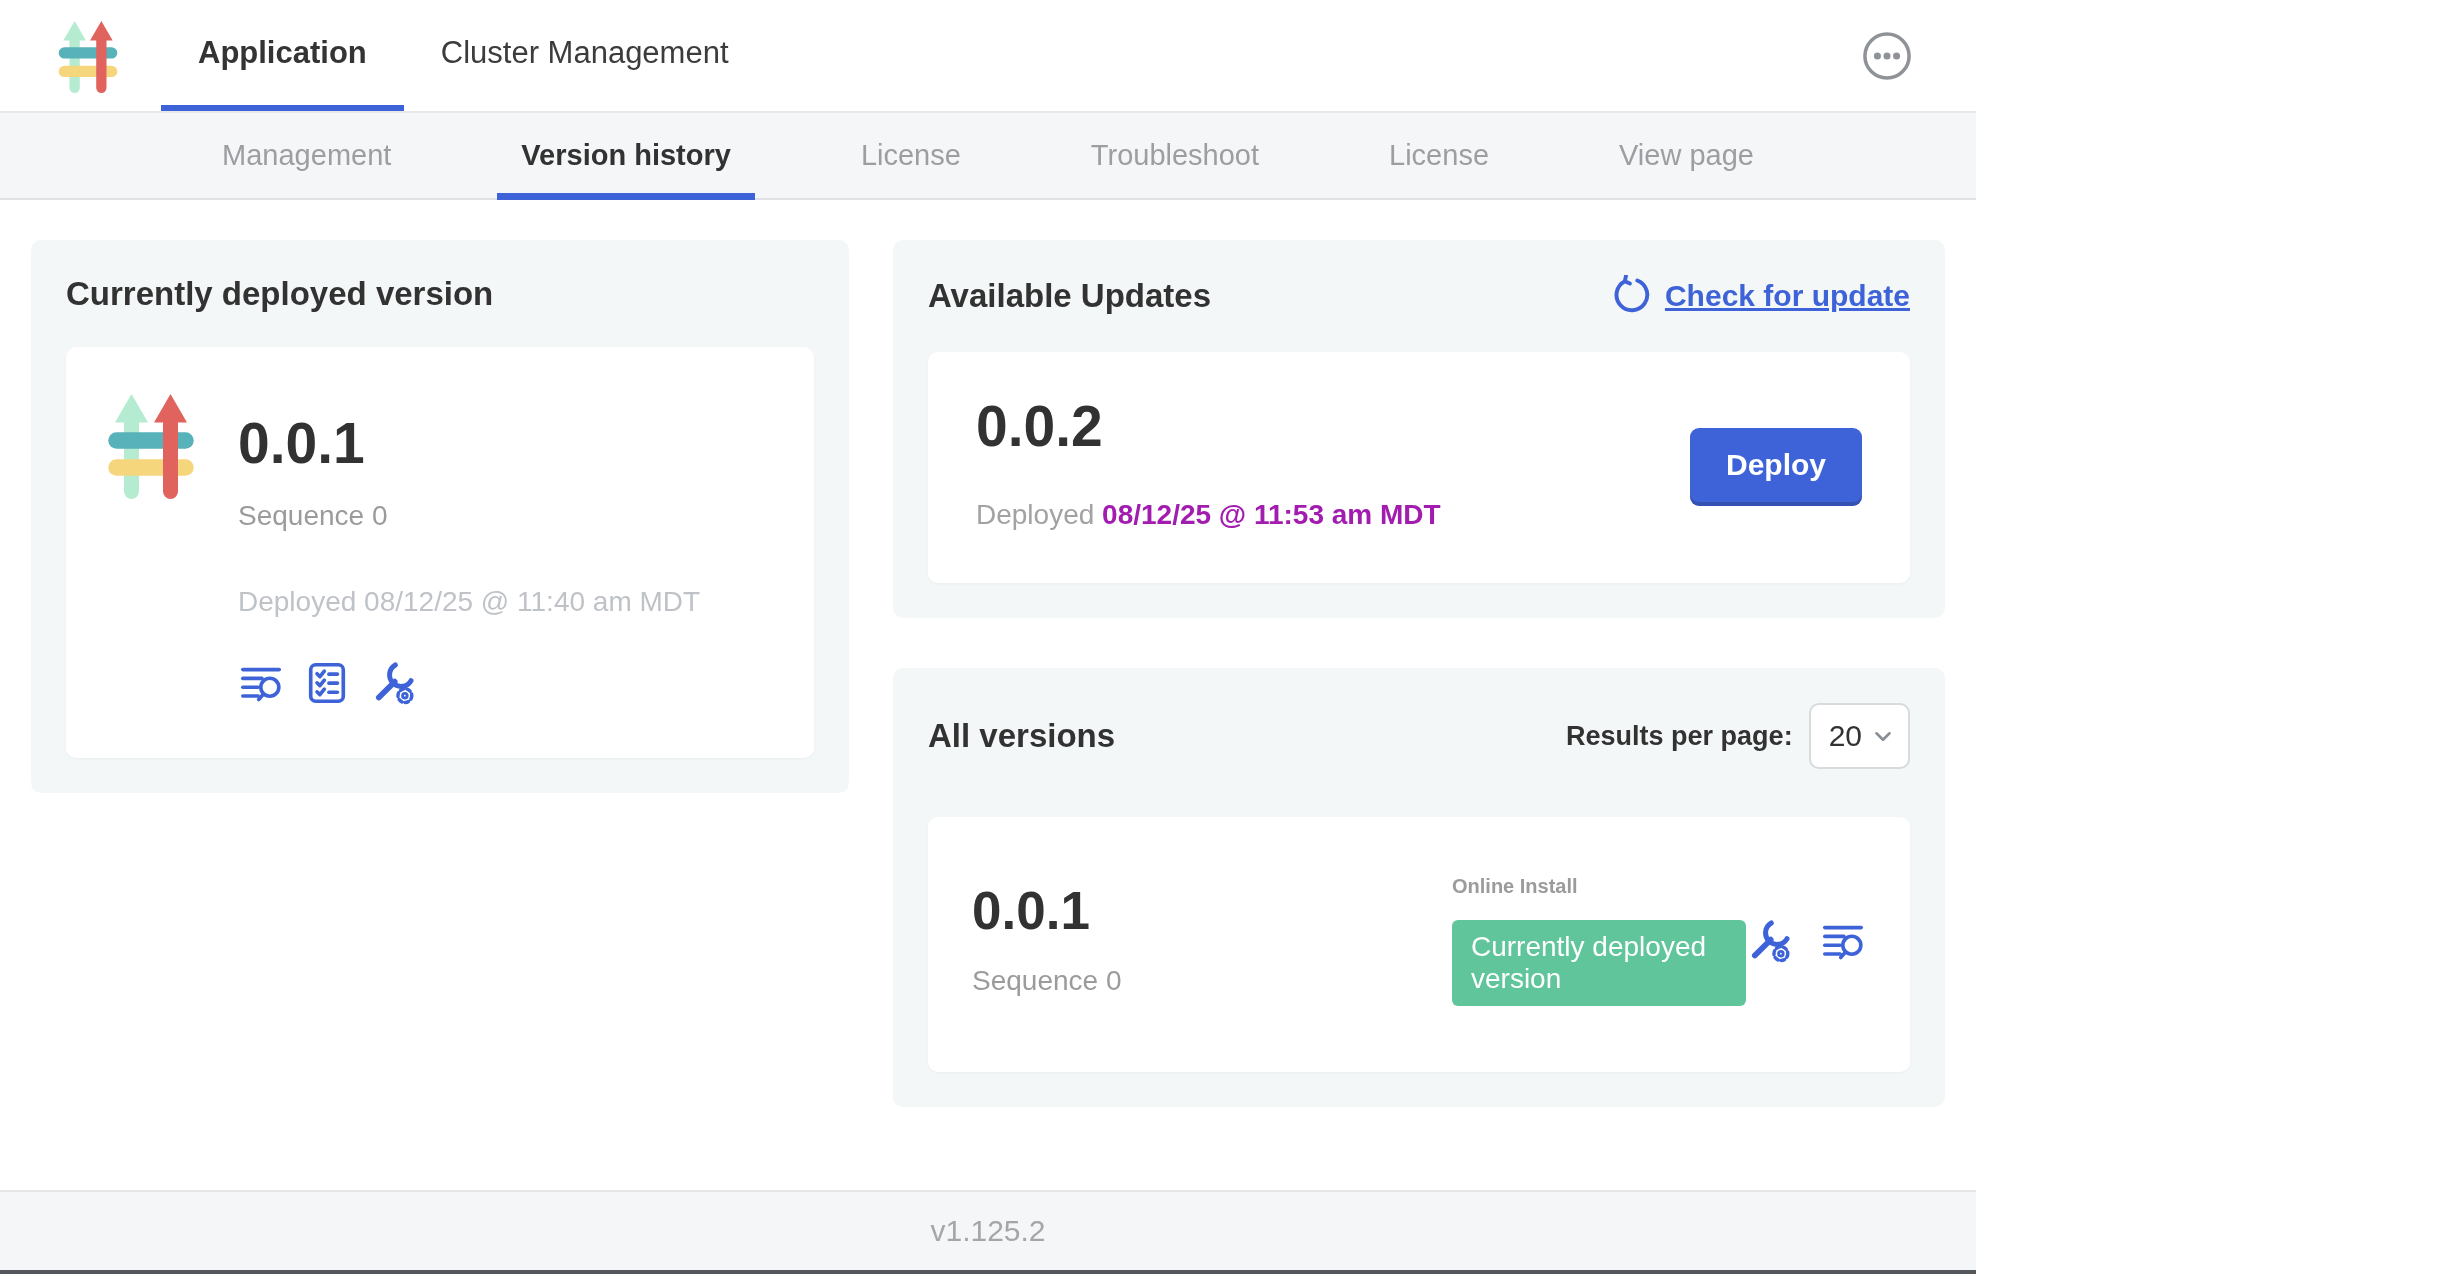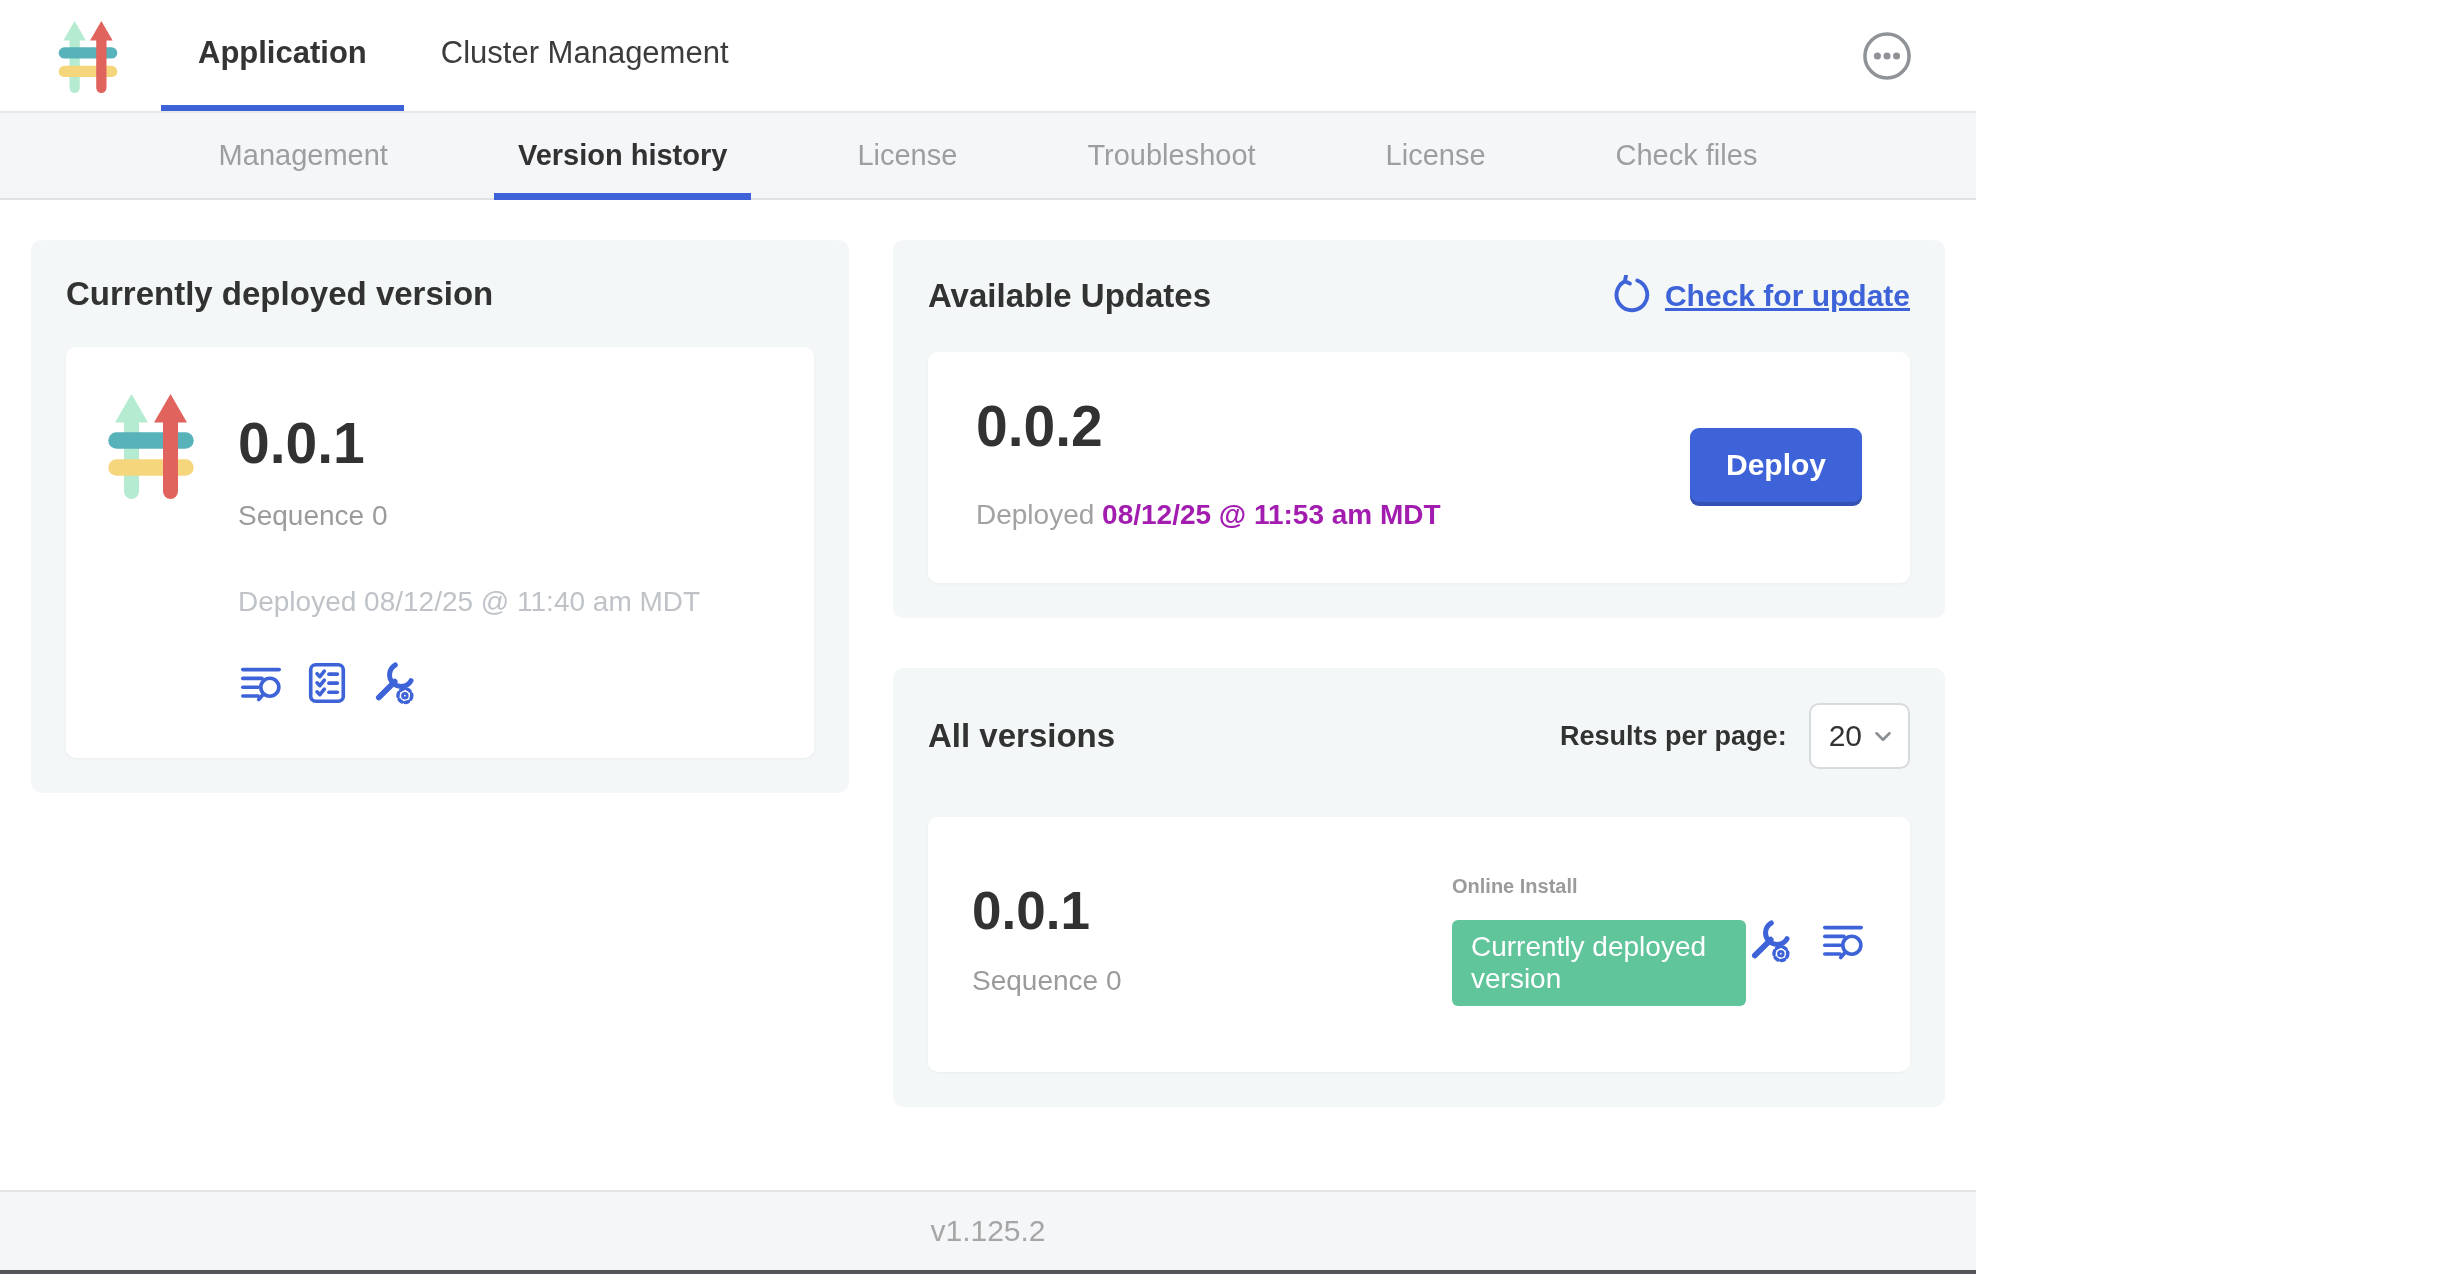--- a/index.html
+++ b/index.html
@@ -53,21 +53,21 @@
   .section-head{display:flex;align-items:center;justify-content:space-between;}
   .check-link{display:flex;align-items:center;gap:15px;cursor:pointer;background:none;border:none;padding:0;}
   .check-link .lbl{font-size:30px;font-weight:600;color:var(--blue);text-decoration:underline;}
   .refresh-ic{width:41px;height:41px;flex:none;}
   .update-card{margin-top:36px;background:#fff;border-radius:10px;padding:46px 48px 52px;display:flex;align-items:center;justify-content:space-between;box-shadow:0 1px 3px rgba(0,0,0,.04);}
   .released-line{margin-top:44px;font-size:28px;color:#a2a2a2;}
   .released-line b{color:#a21caf;font-weight:700;}
   .deploy-btn{background:var(--blue);color:#fff;font-size:30px;font-weight:700;padding:20px 36px;border-radius:9px;border:none;box-shadow:0 4px 0 #3352b4;cursor:pointer;}
 
   
-  .versions-head-right{display:flex;align-items:center;gap:22px;}
+  .versions-head-right{display:flex;align-items:center;gap:16px;}
   .rpp-label{font-size:27px;font-weight:600;color:var(--dark);white-space:nowrap;}
   .rpp-select{display:flex;align-items:center;gap:8px;background:#fff;border:2px solid #d8dbde;border-radius:10px;padding:14px 12px 14px 18px;font-size:30px;color:var(--dark);cursor:pointer;}
   .chev{width:26px;height:26px;}
   .version-row{margin-top:48px;background:#fff;border-radius:10px;padding:58px 44px 66px;display:flex;align-items:center;box-shadow:0 1px 3px rgba(0,0,0,.04);}
   .vr-left{width:480px;flex:none;}
   .vr-left .version-big{font-size:53px;}
   .vr-mid{flex:1;min-width:0;}
   .install-type{font-size:20px;font-weight:600;color:var(--gray);}
   .badge{display:inline-block;margin-top:22px;background:var(--green);color:#fff;font-size:28px;padding:11px 19px;border-radius:6px;}
   .vr-actions{display:flex;align-items:center;gap:28px;flex:none;}
@@ -148,21 +148,21 @@
         </svg>
     </button>
   </div>
 
   <div class="subnav">
     <div class="subnav-item">Management</div>
     <div class="subnav-item active">Version history</div>
     <div class="subnav-item">License</div>
     <div class="subnav-item">Troubleshoot</div>
     <div class="subnav-item">License</div>
-    <div class="subnav-item">Check files</div>
+    <div class="subnav-item">View page</div>
   </div>
 
   <div class="content">
 
     <div class="card left-col">
       <div class="card-title">Currently deployed version</div>
       <div class="deployed-inner">
         <svg class="deployed-logo" viewBox="0 0 60 72">
             <use href="#app-logo"></use>
           </svg>

